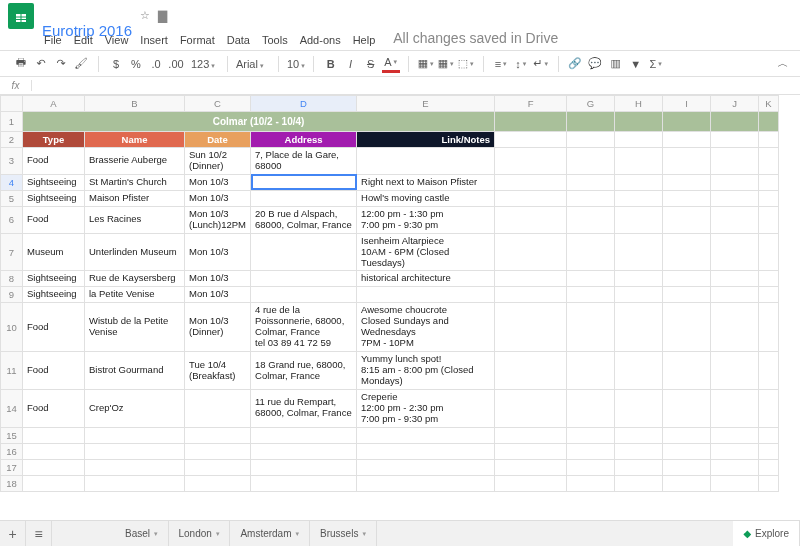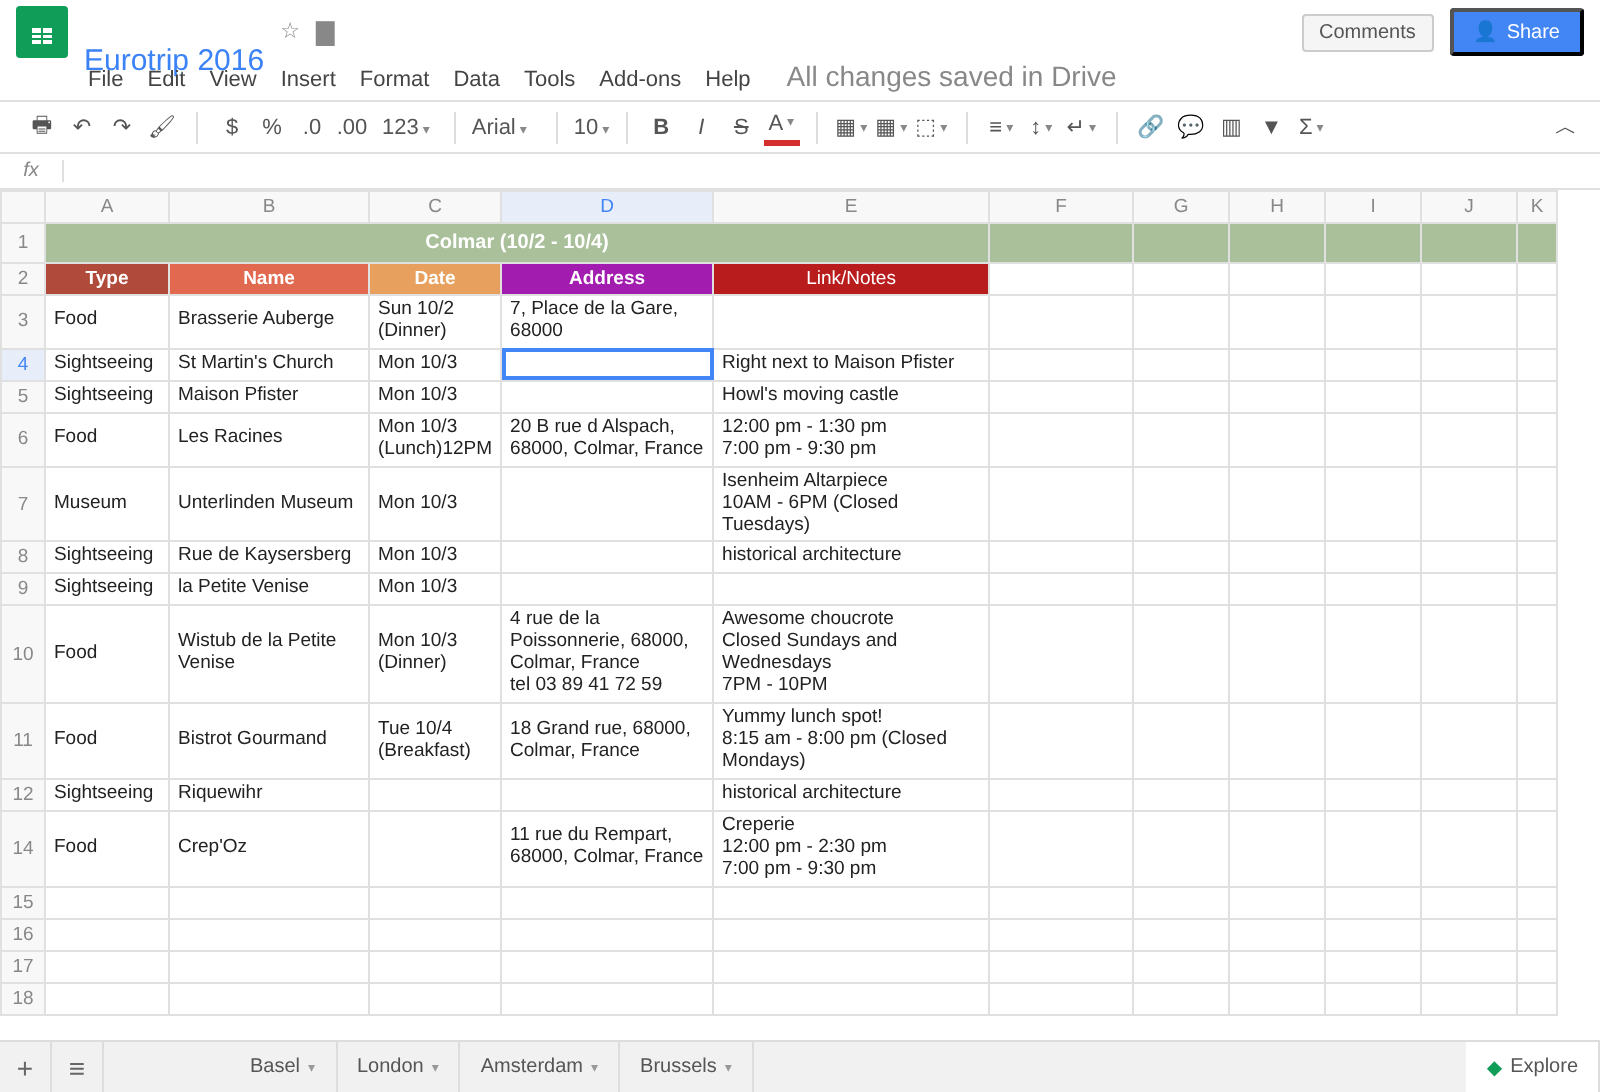--- a/index.html
+++ b/index.html
@@ -36,21 +36,21 @@
   tbody th { background:#f8f8f8; color:#888; font-weight:normal; text-align:center; width:22px; position:sticky; left:0;}
   .corner { width:22px; background:#f8f8f8; }
   .col-A{width:62px;} .col-B{width:100px;} .col-C{width:58px;} .col-D{width:106px;} .col-E{width:138px;}
   .col-F{width:72px;} .col-G{width:48px;} .col-H{width:48px;} .col-I{width:48px;} .col-J{width:48px;} .col-K{width:20px;}
   
   .banner td { background:#a9c09a; color:#fff; text-align:center; font-weight:bold; height:20px; font-size:10px;}
   .hdr-type{background:#b04a3a;color:#fff;text-align:center;font-weight:bold;}
   .hdr-name{background:#e0694f;color:#fff;text-align:center;font-weight:bold;}
   .hdr-date{background:#e8a05e;color:#fff;text-align:center;font-weight:bold;}
   .hdr-addr{background:#a21caf;color:#fff;text-align:center;font-weight:bold;}
-  .hdr-link{background:#b91c1c;color:#fff;text-align:center;font-weight:normal;}
+  .hdr-link{background:#0f172a;color:#fff;text-align:right;font-weight:bold;}
   .multiline{white-space:pre-line; line-height:1.15;}
   
   td.selected { outline:2px solid #4285f4; outline-offset:-2px; background:#fff; }
   tbody th.sel-row, thead th.sel-col { background:#e8eef9; color:#4285f4;}
   
   .sheetbar { position:absolute; bottom:0; left:0; right:0; height:26px; border-top:1px solid #ddd; background:#f1f1f1; display:flex; align-items:stretch;}
   .sb-btn{ width:26px; display:flex; align-items:center; justify-content:center; color:#666; font-size:14px; border-right:1px solid #ddd;}
   .sheet-tab{ display:flex; align-items:center; padding:0 10px; font-size:10px; color:#555; border-right:1px solid #ddd; gap:4px;}
   .sheet-tab.active{ background:#fff; color:#222; border-top:2px solid #0f9d58; font-weight:bold;margin-top:34px;}
   .sheet-tab .caret{font-size:7px; color:#999;}
@@ -66,27 +66,20 @@
         <rect x="2" y="7" width="10" height="8" fill="#fff"></rect>
         <rect x="2" y="9.5" width="10" height="1" fill="#0f9d58"></rect>
         <rect x="2" y="12" width="10" height="1" fill="#0f9d58"></rect>
         <rect x="6.5" y="7" width="1" height="8" fill="#0f9d58"></rect>
       </svg>
   </div>
   <span class="doc-title">Eurotrip 2016</span>
   <div class="title-icons">
     <span>☆</span>
     <span style="font-size:12px;">▇</span>
-  </div>
-  <div class="title-right">
-    <button class="btn-comments">Comments</button>
-    <button class="btn-share">
-      <span>👤</span>
-      <span>Share</span>
-    </button>
   </div>
 </div>
 
 <div class="menubar" id="menubar">
     <span>File</span>
     <span>Edit</span>
     <span>View</span>
     <span>Insert</span>
     <span>Format</span>
     <span>Data</span>
@@ -332,34 +325,20 @@
           <td class="multiline">18 Grand rue, 68000, Colmar, France</td>
           <td class="multiline">Yummy lunch spot!
 8:15 am - 8:00 pm (Closed Mondays)</td>
           <td class="multiline"></td>
           <td class="multiline"></td>
           <td class="multiline"></td>
           <td class="multiline"></td>
           <td class="multiline"></td>
           <td class="multiline"></td>
         </tr>
-        <tr>
-          <th>12</th>
-          <td class="multiline">Sightseeing</td>
-          <td class="multiline">Riquewihr</td>
-          <td class="multiline"></td>
-          <td class="multiline"></td>
-          <td class="multiline">historical architecture</td>
-          <td class="multiline"></td>
-          <td class="multiline"></td>
-          <td class="multiline"></td>
-          <td class="multiline"></td>
-          <td class="multiline"></td>
-          <td class="multiline"></td>
-        </tr>
         <tr style="height: 32px;">
           <th>14</th>
           <td class="multiline">Food</td>
           <td class="multiline">Crep'Oz</td>
           <td class="multiline"></td>
           <td class="multiline">11 rue du Rempart, 68000, Colmar, France</td>
           <td class="multiline">Creperie
 12:00 pm - 2:30 pm
 7:00 pm - 9:30 pm</td>
           <td class="multiline"></td>

